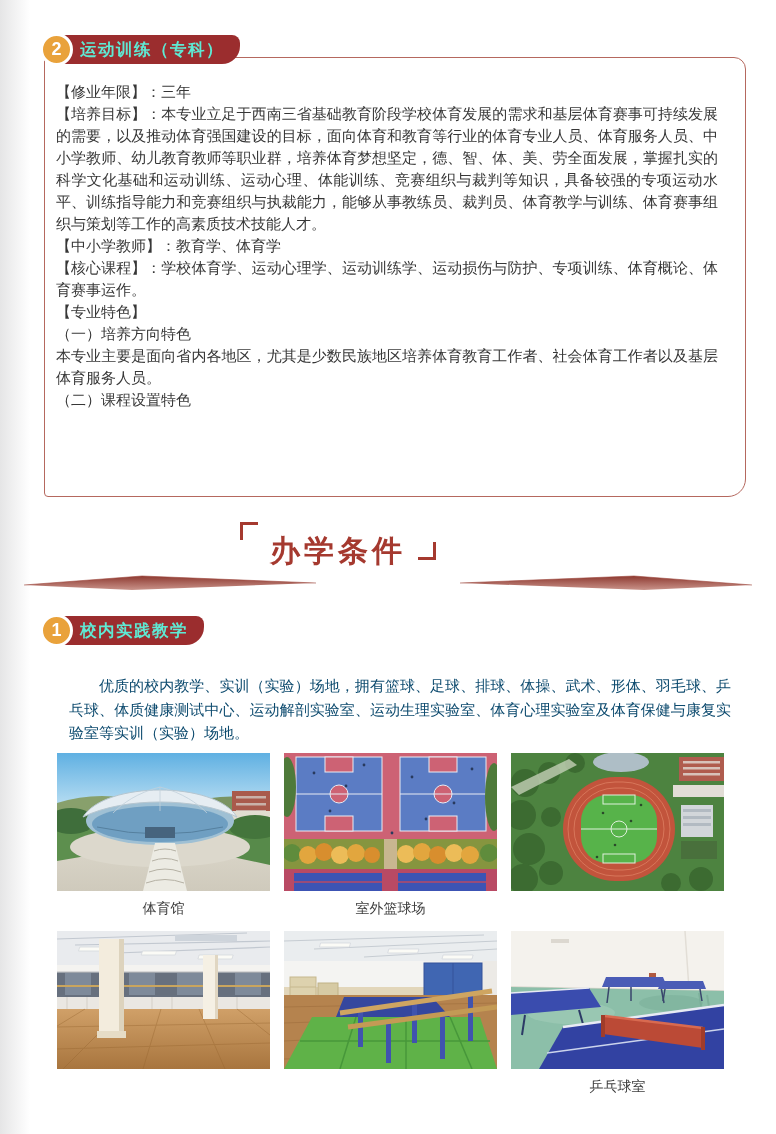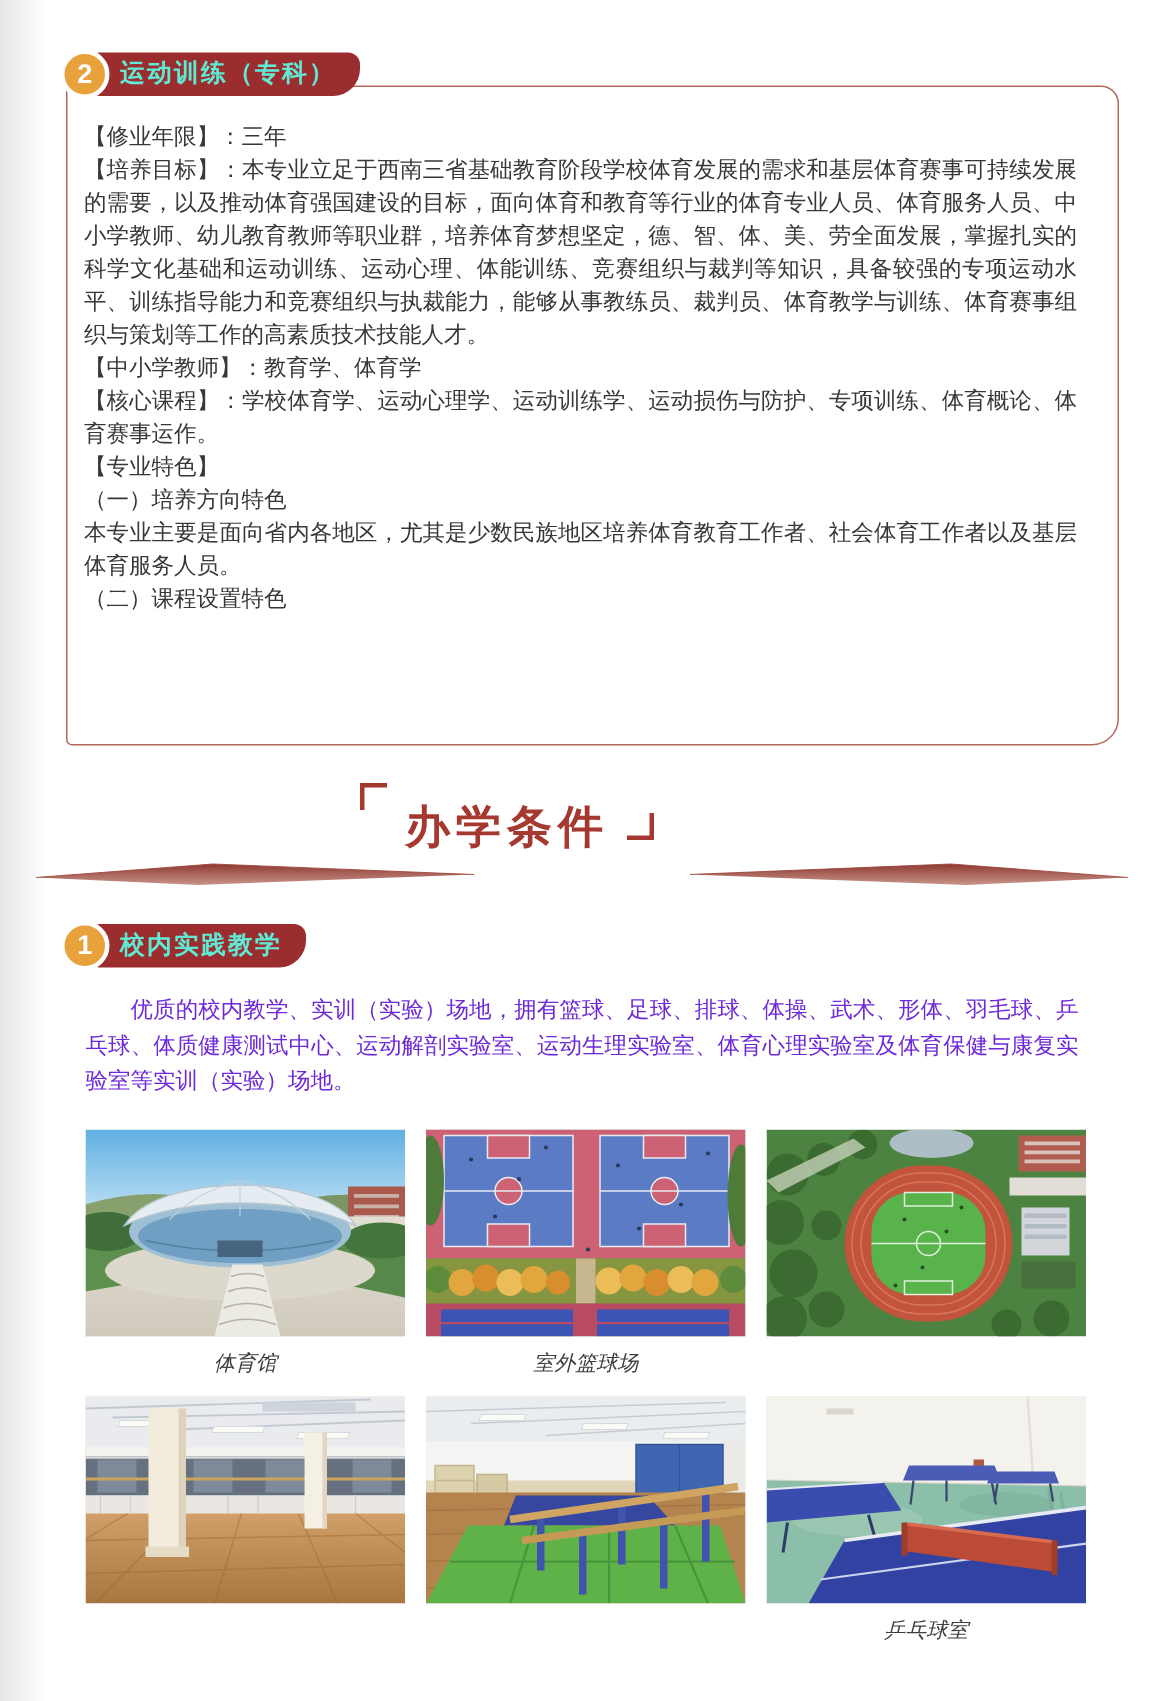--- a/index.html
+++ b/index.html
@@ -28,26 +28,26 @@
   .cond-title{font-size:30px;font-weight:bold;color:#a5392f;letter-spacing:4px;}
   .crn{display:inline-block;width:15px;height:15px;border:0 solid #a5392f;}
   .crn-l{border-left-width:3px;border-top-width:3px;transform:translateY(-9px);margin-right:12px;}
   .crn-r{border-right-width:3px;border-bottom-width:3px;transform:translateY(11px);margin-left:12px;}
   .swoosh{position:absolute;top:572px;width:292px;height:22px;}
   .swoosh-left{left:24px;}
   .swoosh-right{right:24px;transform:scaleX(-1);}
 
   
   .intro-text{position:absolute;left:57px;top:662px;width:662px;font-size:15px;line-height:23.5px;
-    color:#6d28d9;text-align:justify;text-indent:2em;word-break:break-all;margin:0;}
+    color:#0c4a6e;text-align:justify;text-indent:2em;word-break:break-all;margin:12px;}
 
   
   .photo-grid{position:absolute;left:57px;top:753px;width:668px;display:grid;
     grid-template-columns:repeat(3,213px);column-gap:14px;row-gap:13px;}
-  .photo-card{margin:0;width:213px;font-style:italic;}
+  .photo-card{margin:0;width:213px;}
   .photo{width:213px;height:138px;overflow:hidden;background:#dddddd;}
   .photo svg{display:block;}
   .photo-card figcaption{margin-top:9px;text-align:center;font-size:14px;color:#3d3d3d;}
 </style>
 </head>
 <body>
 
 <div class="page">
   <div class="edge-left"></div>
 

